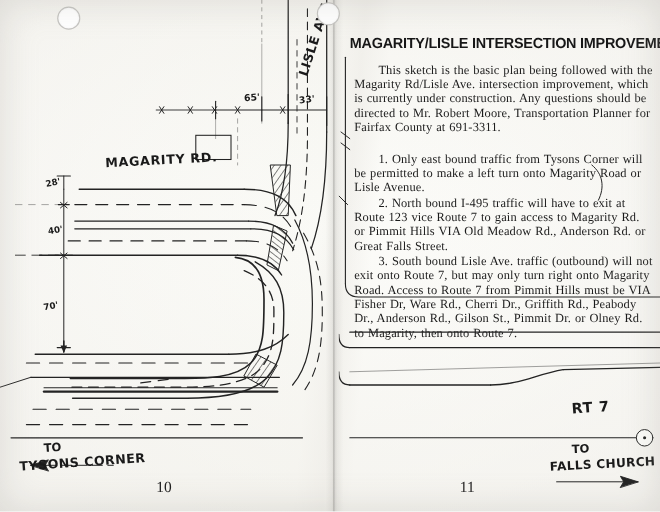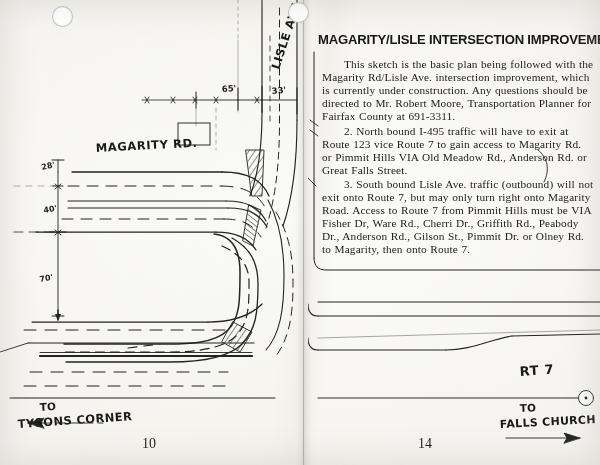--- a/index.html
+++ b/index.html
@@ -64,21 +64,21 @@
   .para{
     font-family:"Liberation Serif", serif;
     font-size:11.3px;
     line-height:13.0px;
     color:#1b1b1b;
     margin:0 0 1px 0;
     text-indent:22px;
     letter-spacing:.12px;
     word-spacing:.6px;
   }
-  .para.first{margin-bottom:2px;}
+  .para.first{margin-bottom:16px;}
   
   .hand{
     font-family:"DejaVu Sans", sans-serif;
     font-weight:bold;
     fill:#1a1a1a;
   }
   .pagenum{
     position:absolute;
     font-family:"Liberation Serif", serif;
     font-size:14px;color:#1d1d1d;
@@ -240,20 +240,21 @@
 
     <div class="pagenum" style="left:142px;top:436px;">10</div>
   </div>
 
   <div class="textpage">
 
     <div class="title">MAGARITY/LISLE INTERSECTION IMPROVEMENT</div>
 
     <div class="bodywrap">
       <p class="para first">This sketch is the basic plan being followed with the Magarity Rd/Lisle Ave. intersection improvement, which is currently under construction.  Any questions should be directed to Mr. Robert Moore, Transportation Planner for Fairfax County at 691-3311.</p>
+      <p class="para">1.  Only east bound traffic from Tysons Corner will be permitted to make a left turn onto Magarity Road or Lisle Avenue.</p>
       <p class="para">2.  North bound I-495 traffic will have to exit at Route 123 vice Route 7 to gain access to Magarity Rd. or Pimmit Hills VIA Old Meadow Rd., Anderson Rd. or Great Falls Street.</p>
       <p class="para">3.  South bound Lisle Ave. traffic (outbound) will not exit onto Route 7, but may only turn right onto Magarity Road.  Access to Route 7 from Pimmit Hills must be VIA Fisher Dr, Ware Rd., Cherri Dr., Griffith Rd., Peabody Dr., Anderson Rd., Gilson St., Pimmit Dr. or Olney Rd. to Magarity, then onto Route 7.</p>
     </div>
 
     <svg width="292" height="465" viewBox="0 0 292 465" style="position:absolute;left:0;top:0;">
       <g stroke="#232323" fill="none" stroke-linecap="round">
 
         <path d="M6,52 L6,258" stroke-width="1"></path>
         <path d="M6,258 C6,266 10,270 18,270 L292,270" stroke-width="1"></path>
         <path d="M2,130 L10,136" stroke-width=".9"></path>
@@ -277,21 +278,21 @@
         <path d="M198,438 L272,438" stroke-width=".9"></path>
         <path d="M272,438 L256,433 L259,438 L256,443 Z" fill="#232323" stroke="#232323" stroke-width=".8"></path>
       </g>
       <g class="hand">
         <text x="212" y="376" font-size="13" letter-spacing=".7" transform="rotate(-4 212 376)">RT 7</text>
         <text x="212" y="412" font-size="10.5" transform="rotate(-3 212 412)">TO</text>
         <text x="192" y="428" font-size="11" letter-spacing=".3" transform="rotate(-3 192 428)">FALLS CHURCH</text>
       </g>
     </svg>
 
-    <div class="pagenum" style="left:110px;top:436px;">14</div>
+    <div class="pagenum" style="left:110px;top:436px;">11</div>
   </div>
 
   <div class="gutter"></div>
   <div class="gutter-line"></div>
 
   <div class="hole" style="left:52px;top:6px;width:19px;height:19px;"></div>
   <div class="hole" style="left:288px;top:2px;width:19px;height:19px;"></div>
 
   <div class="vignette"></div>
 </div>

